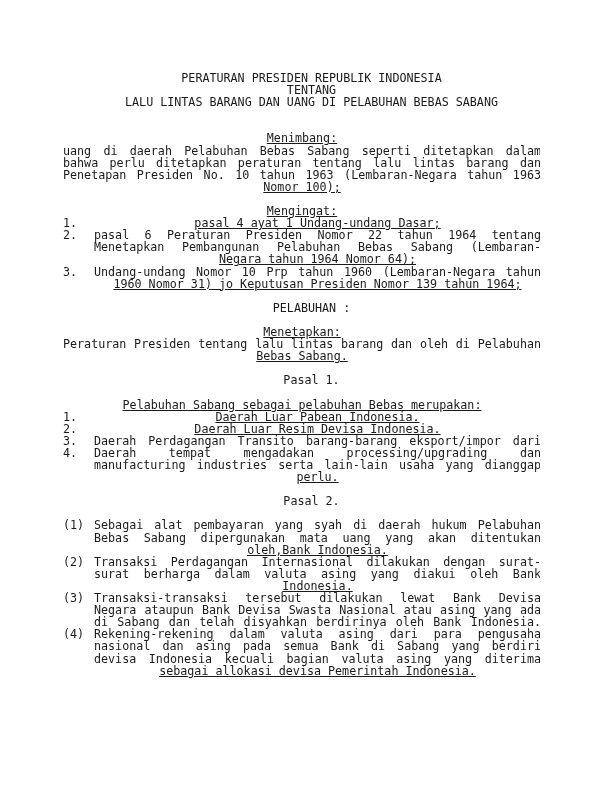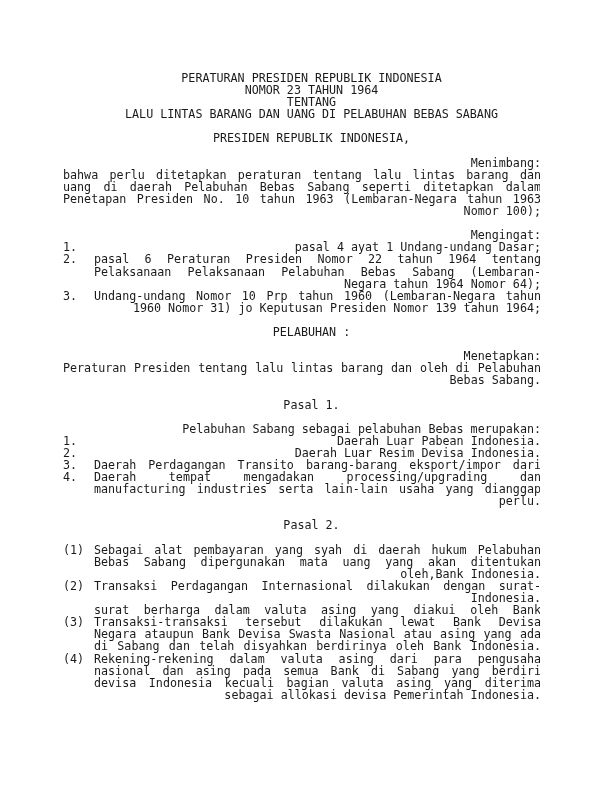--- a/index.html
+++ b/index.html
@@ -30,58 +30,52 @@
   }
   .mk {
     flex: 0 0 31px;
     width: 31px;
     text-align: left;
   }
   .tx {
     flex: 1 1 auto;
     min-width: 0;
   }
-  .row.l .tx { text-align: right; }
+  .row.l .tx { text-align: center; text-decoration: underline; }
   .row.j .tx { text-align: justify; text-align-last: justify; }
   .row.c .tx { text-align: center; padding-left: 19px; }
 </style>
 </head>
 <body>
 
 <div class="page">
   <div class="doc" id="doc">
       <div class="row c">
         <div class="tx">PERATURAN PRESIDEN REPUBLIK INDONESIA</div>
       </div>
       <div class="row c">
-        <div class="tx">NOMOR 23 TAHUN 1964</div>
-      </div>
-      <div class="row c">
         <div class="tx">TENTANG</div>
       </div>
       <div class="row c">
         <div class="tx">LALU LINTAS BARANG DAN UANG DI PELABUHAN BEBAS SABANG</div>
       </div>
       <div class="row l">
         <div class="tx"></div>
       </div>
-      <div class="row c">
-        <div class="tx">PRESIDEN REPUBLIK INDONESIA,</div>
-      </div>
       <div class="row l">
         <div class="tx"></div>
       </div>
       <div class="row l">
         <div class="tx">Menimbang:</div>
       </div>
       <div class="row j">
+        <div class="tx">uang di daerah Pelabuhan Bebas Sabang seperti ditetapkan dalam</div>
+      </div>
+      <div class="row j">
         <div class="tx">bahwa perlu ditetapkan peraturan tentang lalu lintas barang dan</div>
-      </div>
-      <div class="row j">
-        <div class="tx">uang di daerah Pelabuhan Bebas Sabang seperti ditetapkan dalam</div>
       </div>
       <div class="row j">
         <div class="tx">Penetapan Presiden No. 10 tahun 1963 (Lembaran-Negara tahun 1963</div>
       </div>
       <div class="row l">
         <div class="tx">Nomor 100);</div>
       </div>
       <div class="row l">
         <div class="tx"></div>
       </div>
@@ -91,21 +85,21 @@
       <div class="row l">
         <span class="mk">1.</span>
         <div class="tx">pasal 4 ayat 1 Undang-undang Dasar;</div>
       </div>
       <div class="row j">
         <span class="mk">2.</span>
         <div class="tx">pasal 6 Peraturan Presiden Nomor 22 tahun 1964 tentang</div>
       </div>
       <div class="row j">
         <span class="mk"></span>
-        <div class="tx">Pelaksanaan Pelaksanaan Pelabuhan Bebas Sabang (Lembaran-</div>
+        <div class="tx">Menetapkan Pembangunan Pelabuhan Bebas Sabang (Lembaran-</div>
       </div>
       <div class="row l">
         <span class="mk"></span>
         <div class="tx">Negara tahun 1964 Nomor 64);</div>
       </div>
       <div class="row j">
         <span class="mk">3.</span>
         <div class="tx">Undang-undang Nomor 10 Prp tahun 1960 (Lembaran-Negara tahun</div>
       </div>
       <div class="row l">
@@ -184,27 +178,27 @@
         <div class="tx">Bebas Sabang dipergunakan mata uang yang akan ditentukan</div>
       </div>
       <div class="row l">
         <span class="mk"></span>
         <div class="tx">oleh,Bank Indonesia.</div>
       </div>
       <div class="row j">
         <span class="mk">(2)</span>
         <div class="tx">Transaksi Perdagangan Internasional dilakukan dengan surat-</div>
       </div>
+      <div class="row j">
+        <span class="mk"></span>
+        <div class="tx">surat berharga dalam valuta asing yang diakui oleh Bank</div>
+      </div>
       <div class="row l">
         <span class="mk"></span>
         <div class="tx">Indonesia.</div>
-      </div>
-      <div class="row j">
-        <span class="mk"></span>
-        <div class="tx">surat berharga dalam valuta asing yang diakui oleh Bank</div>
       </div>
       <div class="row j">
         <span class="mk">(3)</span>
         <div class="tx">Transaksi-transaksi tersebut dilakukan lewat Bank Devisa</div>
       </div>
       <div class="row j">
         <span class="mk"></span>
         <div class="tx">Negara ataupun Bank Devisa Swasta Nasional atau asing yang ada</div>
       </div>
       <div class="row j">

